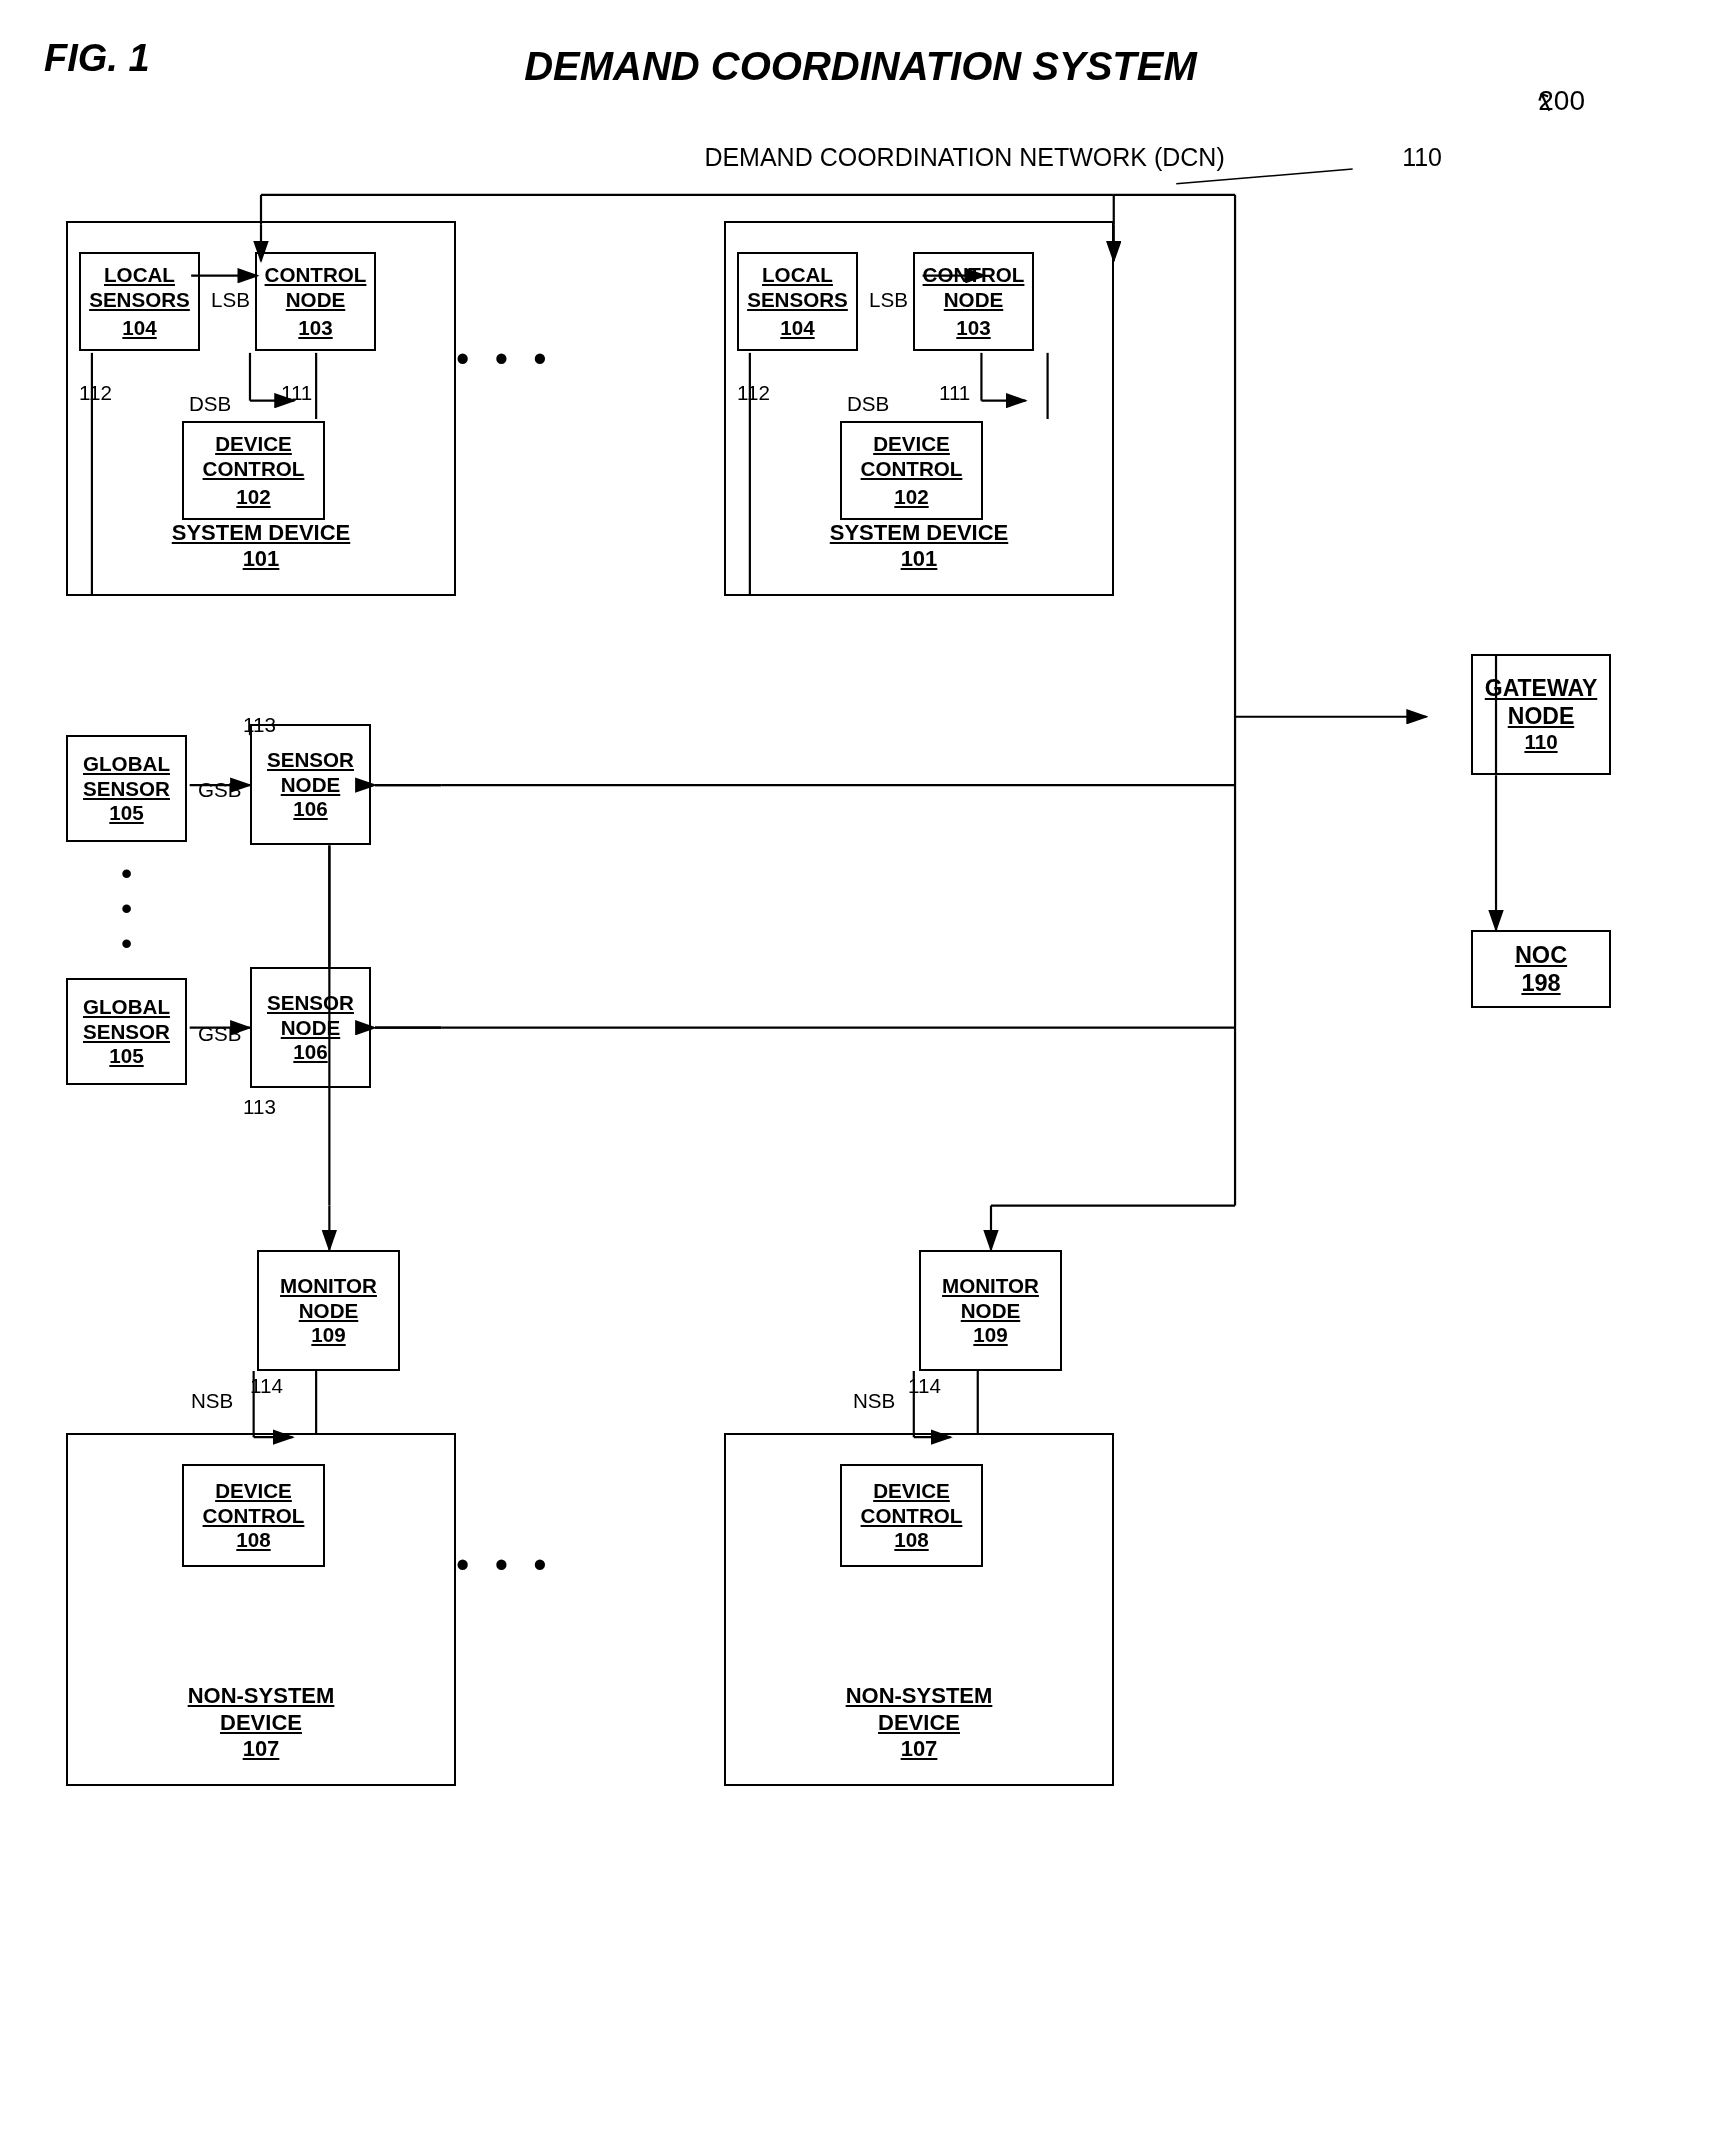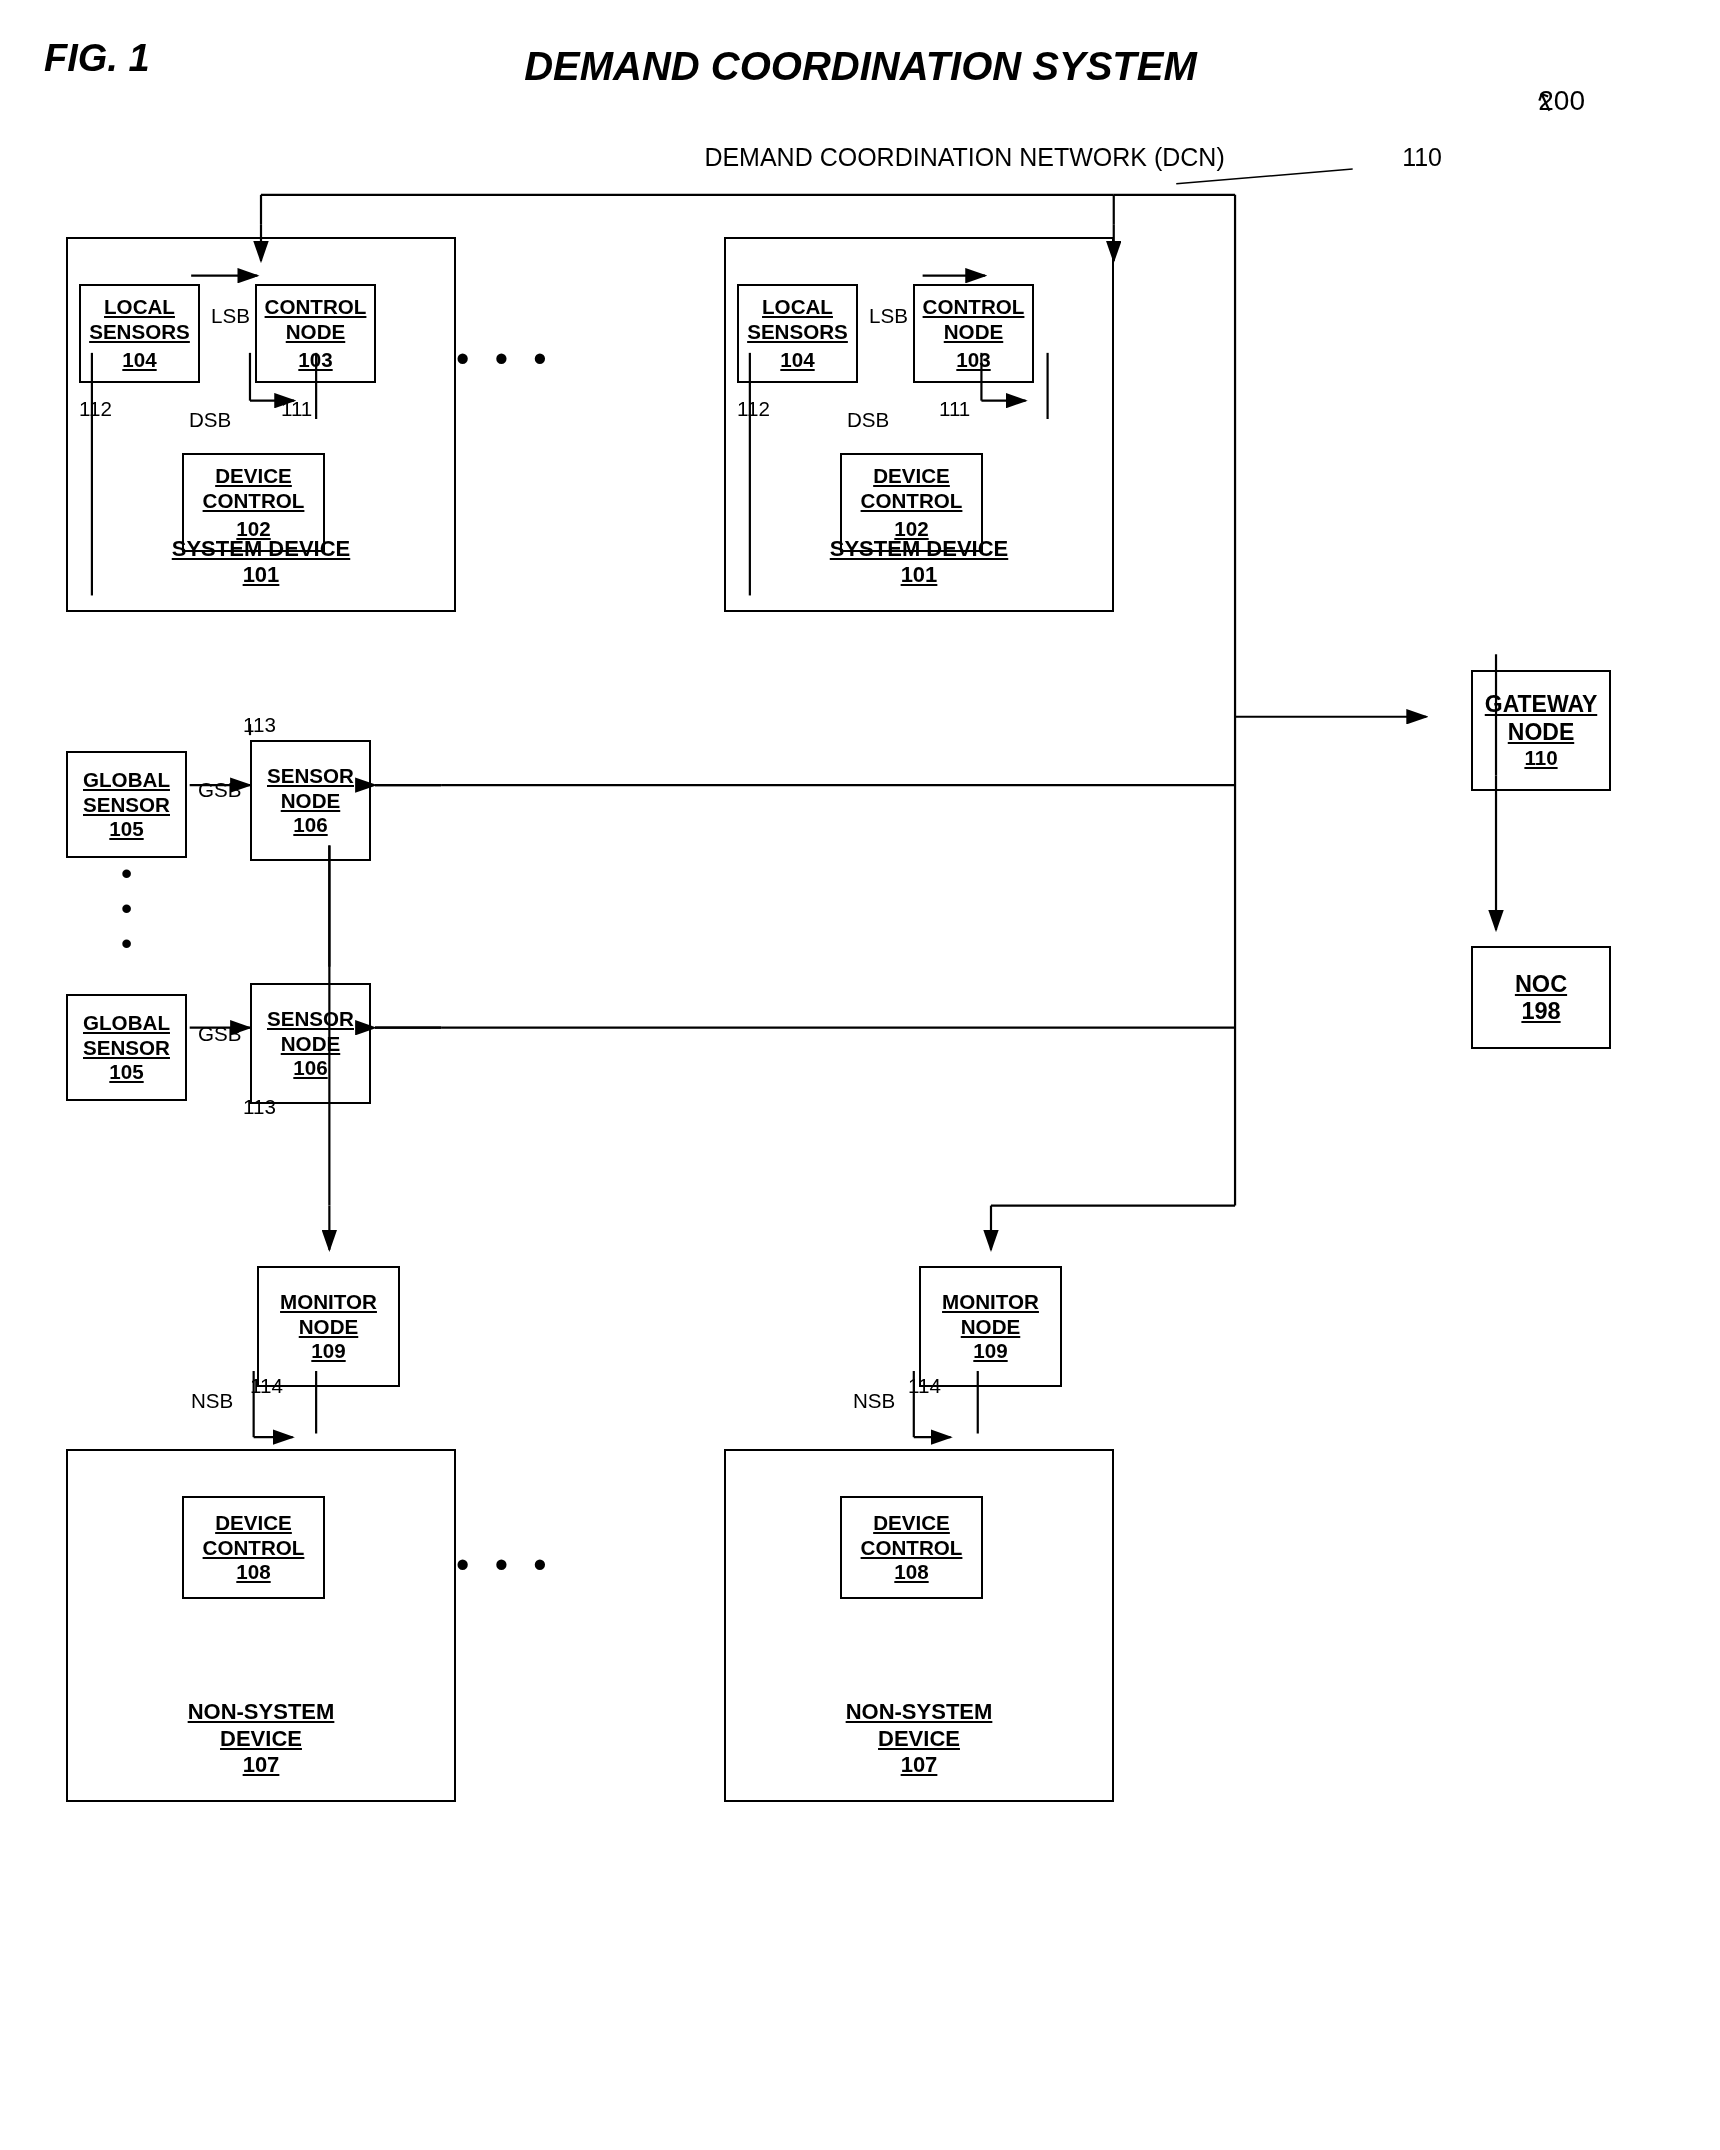--- a/index.html
+++ b/index.html
@@ -33,21 +33,20 @@
     
     .box {
       position: absolute;
       border: 2.2px solid #000;
       display: flex;
       flex-direction: column;
       align-items: center;
       justify-content: center;
       text-align: center;
       padding: 7.4px;
-      margin-top: 16px;
     }
     .box-label {
       font-size: 23.5px;
       font-weight: bold;
       text-decoration: underline;
       line-height: 1.2;
     }
     .ref-num {
       font-size: 23.5px;
       font-weight: bold;
@@ -169,21 +168,21 @@
   <span class="ref-num" style="font-size:20.6px;">106</span>
 </div>
 
 <div style="position:absolute; top:1095px; left:243px; font-size:20.6px;">113</div>
 
 <div class="box" style="right:110px; top:654px; width:140px; height:121px;">
   <span class="box-label" style="font-size:23px;">GATEWAY<br>NODE</span>
   <span class="ref-num" style="font-size:20.6px;">110</span>
 </div>
 
-<div class="box" style="right:110px; top:930px; width:140px; height:103px;">
+<div class="box" style="right:110px; top:930px; width:140px; height:78px;">
   <span class="box-label" style="font-size:23.5px;">NOC</span>
   <span class="ref-num" style="font-size:23.5px;">198</span>
 </div>
 
 <div class="box" style="left:257px; top:1250px; width:143px; height:121px;">
   <span class="box-label" style="font-size:20.6px;">MONITOR<br>NODE</span>
   <span class="ref-num" style="font-size:20.6px;">109</span>
 </div>
 
 <div style="position:absolute; top:1389px; left:191px; font-size:20.6px;">NSB</div>

